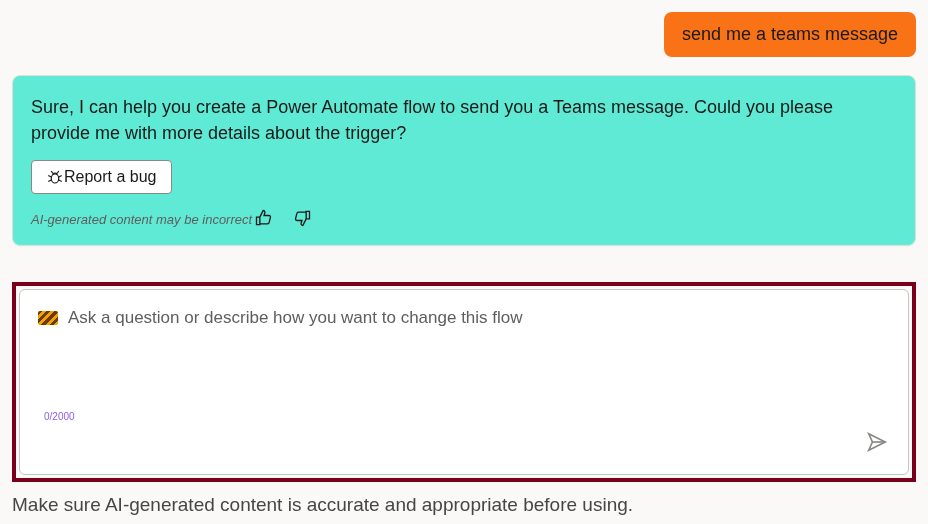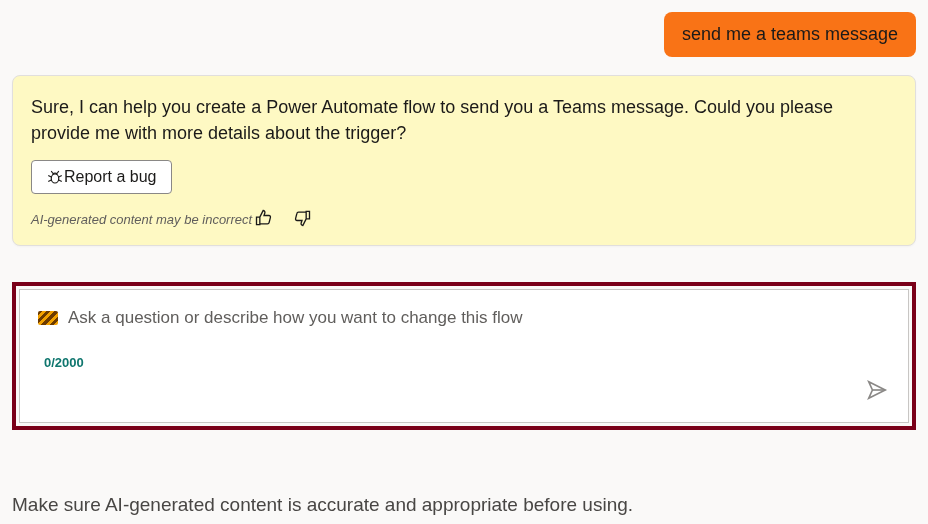--- a/index.html
+++ b/index.html
@@ -24,21 +24,21 @@
       margin-bottom: 18px;
     }
     .user-message {
       background: #f97316;
       color: #1b1a19;
       padding: 12px 18px;
       border-radius: 8px;
       font-size: 18px;
     }
     .assistant-card {
-      background: #fef9c3;
+      background: #5eead4;
       border: 1px solid #e1dfdd;
       border-radius: 8px;
       padding: 18px 18px 12px 18px;
       box-shadow: 0 1px 2px rgba(0,0,0,0.03);
     }
     .assistant-text {
       font-size: 18px;
       color: #1b1a19;
       line-height: 1.45;
       margin-bottom: 14px;
@@ -94,23 +94,23 @@
       position: absolute;
       left: 12px;
       right: 12px;
       top: 282px;
       border: 4px solid #7a0019;
       padding: 3px;
     }
     .input-card {
       background: #ffffff;
       border: 1px solid #c8c6c4;
-      border-radius: 0;
+      border-radius: 6px;
       padding: 18px 18px 2px 18px;
-      height: 134px;
+      height: 186px;
       position: relative;
     }
     .input-row {
       display: flex;
       align-items: center;
       gap: 10px;
     }
     .construction-icon {
       width: 20px;
       height: 14px;
@@ -126,23 +126,22 @@
     }
     .input-placeholder {
       font-size: 17px;
       color: #605e5c;
       flex: 1;
     }
     .char-counter {
       position: absolute;
       left: 24px;
       bottom: 52px;
-      font-size: 13px;
-      color: #0f766e;
-      font-weight: bold;
+      font-size: 10px;
+      color: #8b5cf6;
     }
     .send-btn {
       position: absolute;
       right: 16px;
       bottom: 14px;
       background: none;
       border: none;
       cursor: pointer;
       padding: 4px;
     }

